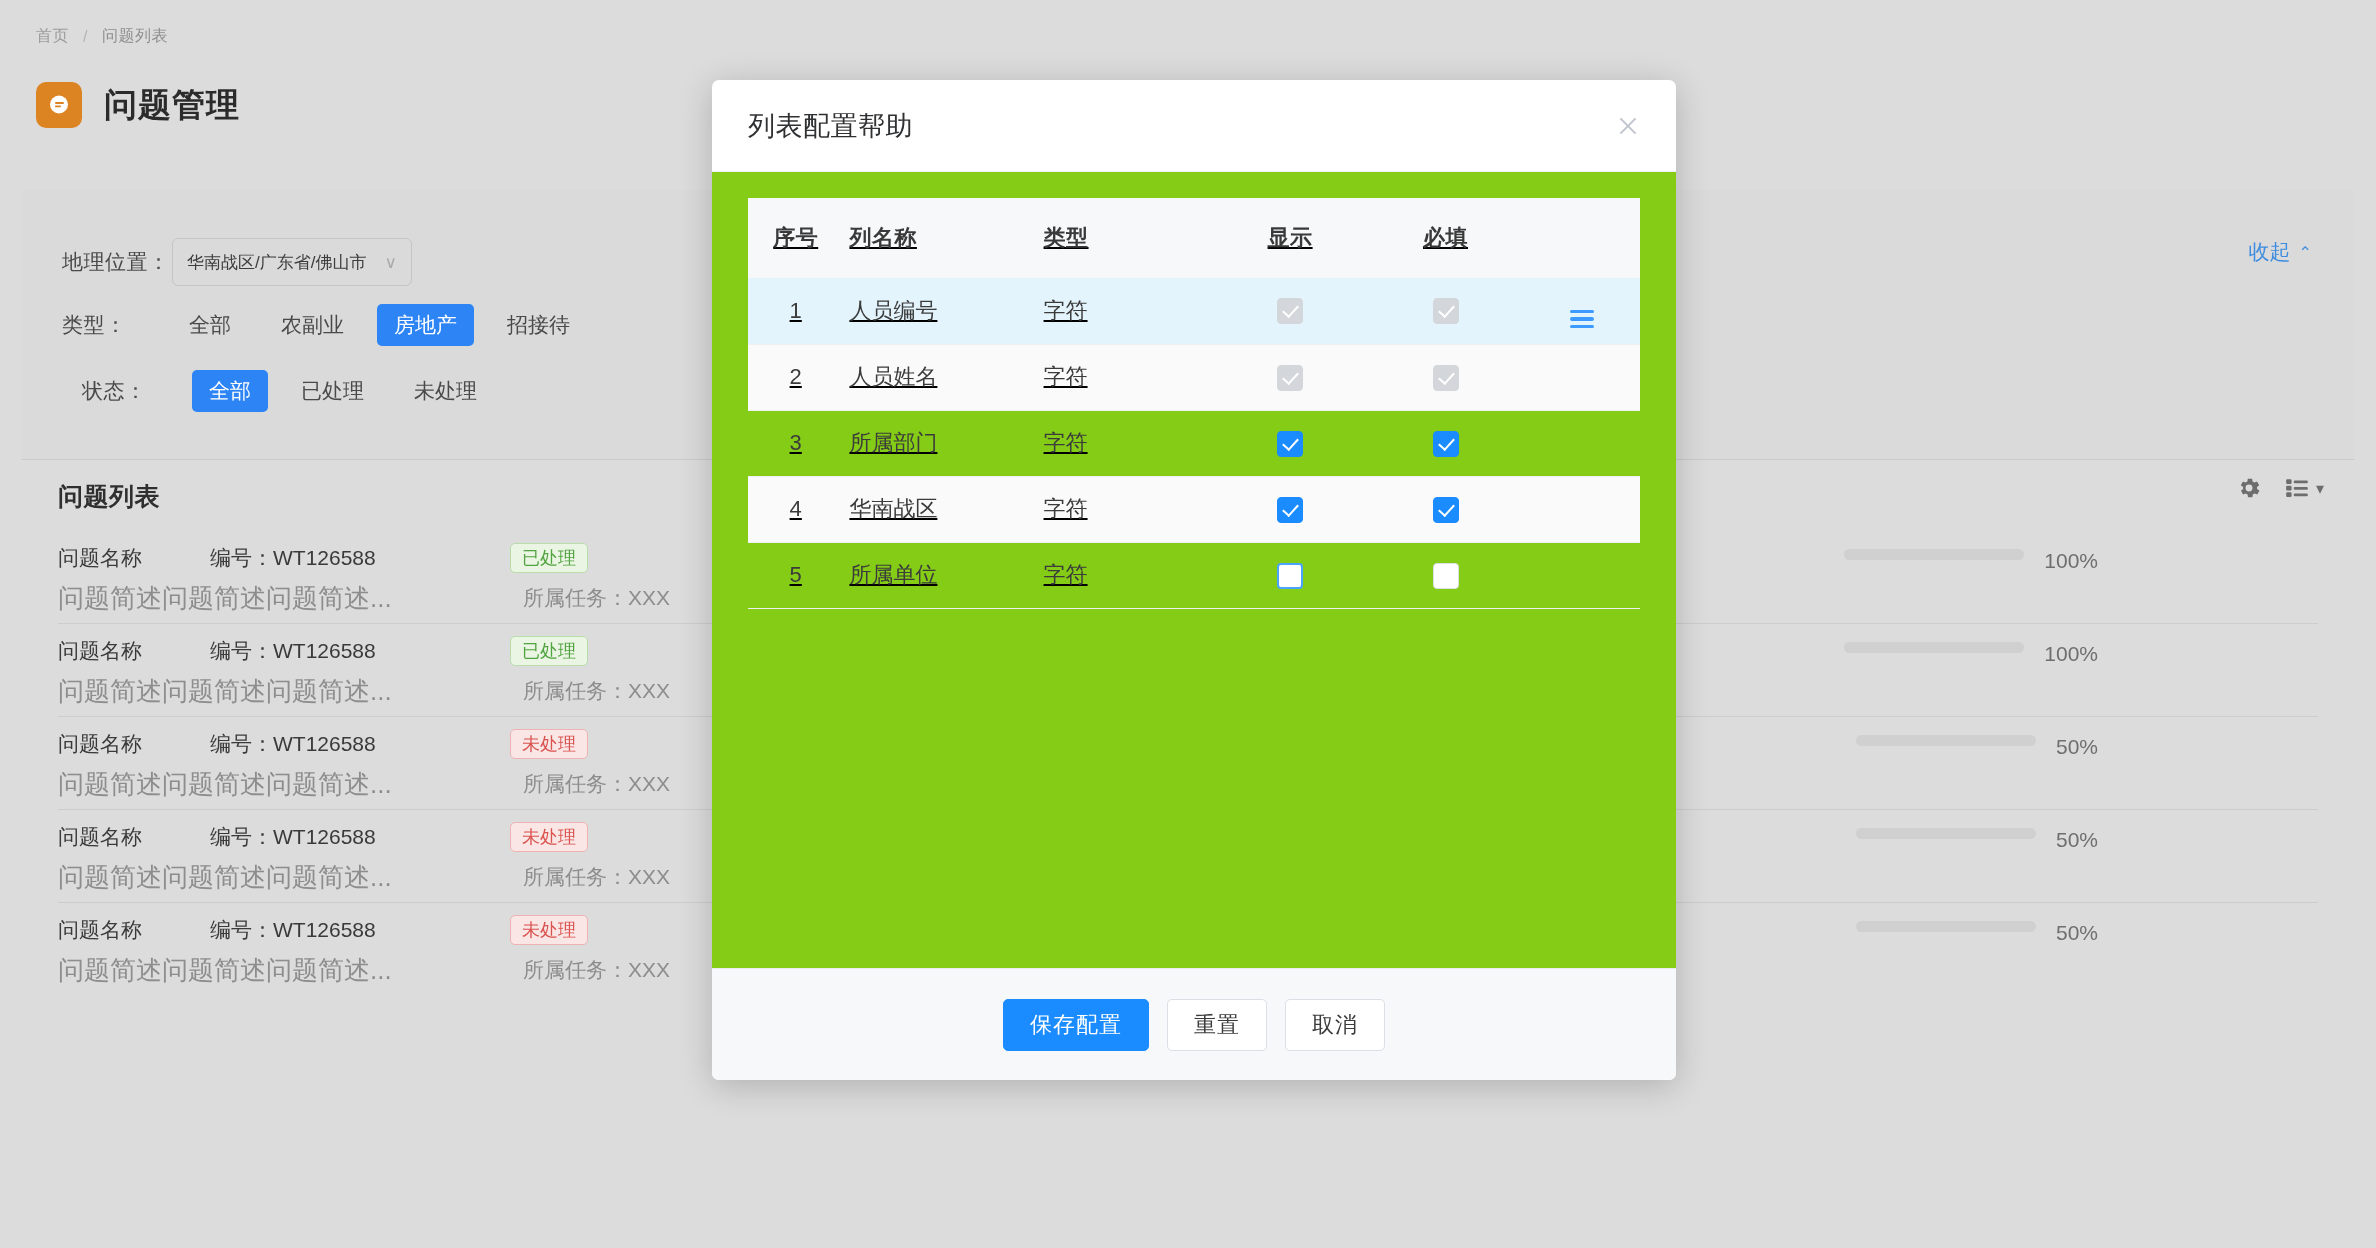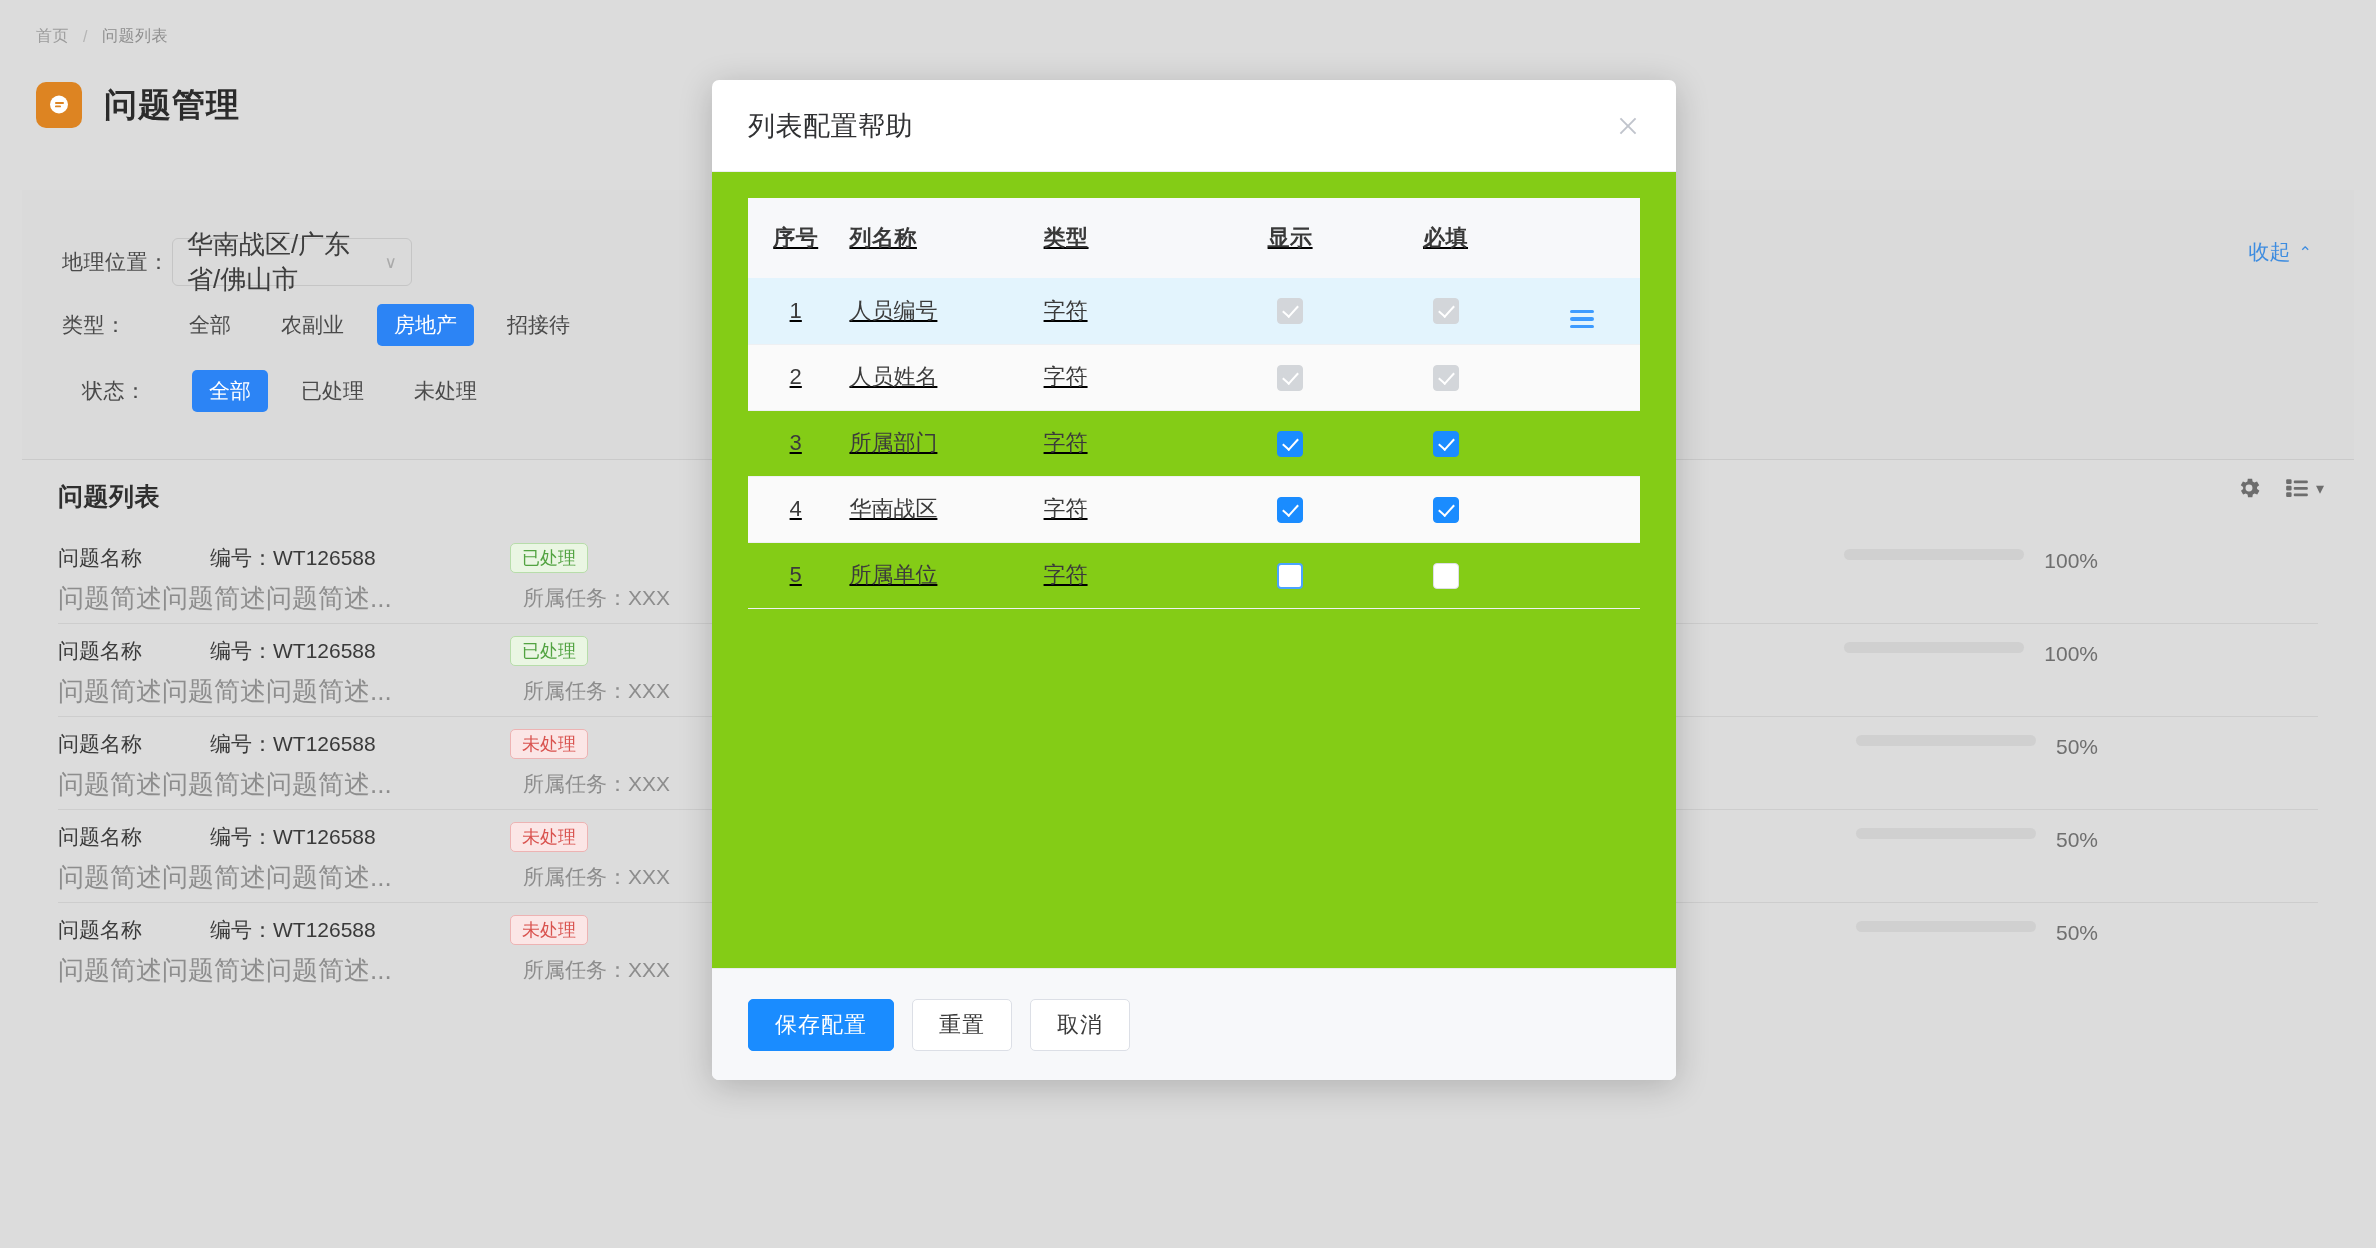--- a/index.html
+++ b/index.html
@@ -45,21 +45,21 @@
   .filter-label {
     font-size: 21px; color: #4a4a4a; letter-spacing: .5px;
     width: 110px; flex: none;
   }
   .row-loc { left: 40px; top: 48px; }
   .select-box {
     width: 240px; height: 48px; border: 1px solid #c5c5c5; border-radius: 6px;
     background: transparent; display: flex; align-items: center;
     padding: 0 14px; justify-content: space-between;
   }
-  .select-box .val { font-size: 26px; color: #3d3d3d; }
+  .select-box .val { font-size: 17px; color: #3d3d3d; }
   .caret-down { color: #aaa; font-size: 17px; margin-left: 8px; }
   .row-type { left: 40px; top: 114px; }
   .row-state { left: 40px; top: 180px; margin-left: 20px; }
   .chip {
     font-size: 21px; color: #4a4a4a; padding: 7px 17px; border-radius: 5px;
     margin-right: 16px; white-space: nowrap;
   }
   .chip.active { background: #2c84f5; color: #fff; }
   .collapse-link {
     position: absolute; right: 42px; top: 48px;
@@ -154,21 +154,21 @@
   .cbx.checked::after, .cbx.disabled::after {
     content: ""; position: absolute; left: 8px; top: 3px;
     width: 7px; height: 13px; border: solid #fff;
     border-width: 0 2.4px 2.4px 0; transform: rotate(42deg);
   }
   .drag-handle { display: inline-flex; flex-direction: column; gap: 4px; }
   .drag-handle i { display: block; width: 24px; height: 3.6px; background: #3d9bff; border-radius: 2px; }
 
   .modal-footer {
     flex: none; height: 112px; background: #f7f8fa; border-top: 1px solid #e9ebef;
-    display: flex; align-items: center; justify-content: flex-start;
+    display: flex; align-items: center; justify-content: center;
     padding: 0 36px; gap: 18px;
   }
   .btn {
     font-size: 22px; padding: 0 26px; height: 52px; border-radius: 5px;
     display: flex; align-items: center; justify-content: center;
     border: 1px solid #dcdfe6; background: #fff; color: #3b3b3b; letter-spacing: 1px;
   }
   .btn.primary { background: #1a8cff; border-color: #1a8cff; color: #fff; }
 </style>
 </head>

